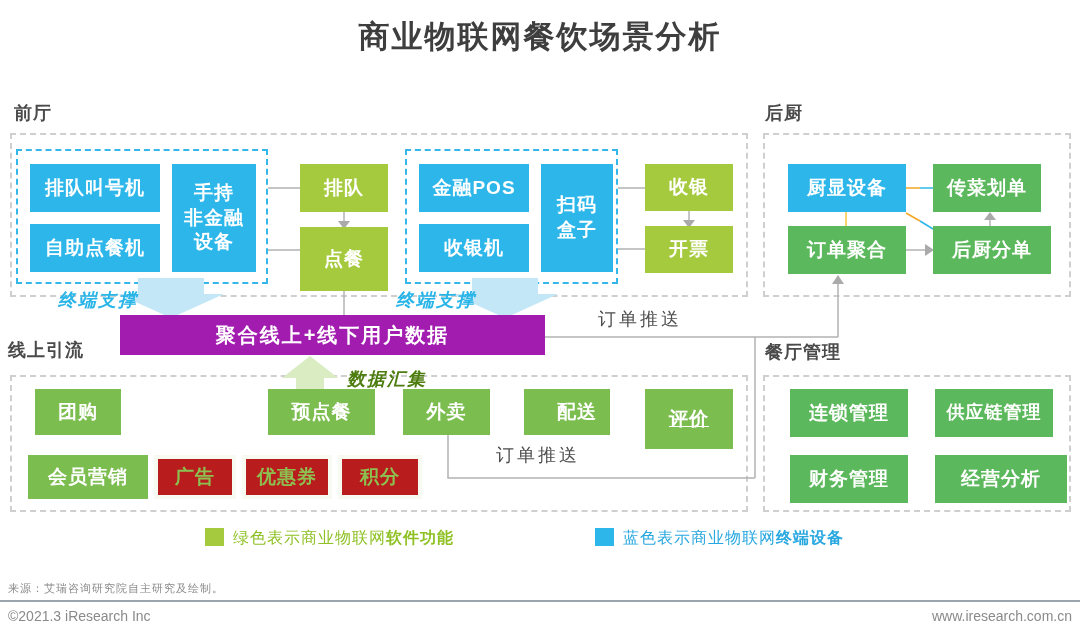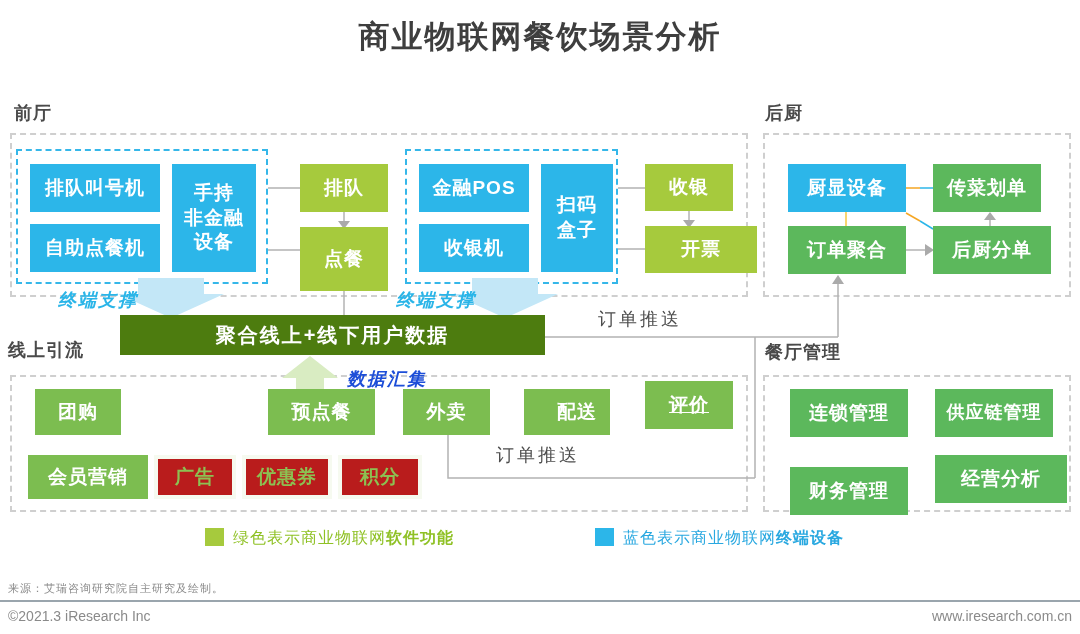--- a/index.html
+++ b/index.html
@@ -18,26 +18,26 @@
     position:absolute;display:flex;align-items:center;justify-content:center;
     color:#fff;font-weight:bold;font-size:19px;text-align:center;
     white-space:pre-line;line-height:1.3;z-index:4;letter-spacing:1px;box-sizing:border-box;
   }
   .box-blue{background:#2cb6e9;}
   .box-lime{background:#a6ca3d;}
   .box-mid{background:#7cbd50;}
   .box-green{background:#5cb85c;}
   .box-pale{background:#b91c1c;border:4px solid #f6faf0;color:#8cc152;}
   .bar{
-    position:absolute;left:120px;top:315px;width:425px;height:40px;background:#4d7c0f;
+    position:absolute;left:120px;top:315px;width:425px;height:40px;background:#a21caf;
     display:flex;align-items:center;justify-content:center;color:#fff;font-weight:bold;
     font-size:20px;letter-spacing:2px;z-index:4;
   }
   .cyan-note{position:absolute;color:#2ab5e8;font-size:18px;font-weight:bold;font-style:italic;letter-spacing:2px;z-index:5;}
-  .green-note{position:absolute;color:#1d4ed8;font-size:18px;font-weight:bold;font-style:italic;letter-spacing:2px;z-index:5;}
+  .green-note{position:absolute;color:#4d7c0f;font-size:18px;font-weight:bold;font-style:italic;letter-spacing:2px;z-index:5;}
   .flow-label{position:absolute;color:#4d4d4d;font-size:18px;letter-spacing:3px;z-index:5;}
   svg.connectors{position:absolute;left:0;top:0;z-index:3;}
   .legend{position:absolute;top:527px;left:0;width:1080px;height:22px;z-index:5;}
   .legend-swatch{position:absolute;width:19px;height:18px;top:1px;}
   .legend-text{position:absolute;top:1px;font-size:16px;letter-spacing:1px;}
   .legend-text b{font-weight:bold;}
   .lg-green{color:#8fc125;}
   .lg-blue{color:#29a8e0;}
   .source{position:absolute;left:8px;top:581px;font-size:11px;color:#8a8a8a;letter-spacing:1px;}
   .divider{position:absolute;left:0;top:600px;width:1080px;height:0;border-top:2px solid #9aa5ad;}
@@ -99,49 +99,49 @@
 非金融
 设备</div>
   <div class="box box-blue" style="left:419px;top:164px;width:110px;height:48px;">金融POS</div>
   <div class="box box-blue" style="left:419px;top:224px;width:110px;height:48px;">收银机</div>
   <div class="box box-blue" style="left:541px;top:164px;width:72px;height:108px;">扫码
 盒子</div>
 
   <div class="box box-lime" style="left:300px;top:164px;width:88px;height:48px;">排队</div>
   <div class="box box-lime" style="left:300px;top:227px;width:88px;height:64px;">点餐</div>
   <div class="box box-lime" style="left:645px;top:164px;width:88px;height:47px;">收银</div>
-  <div class="box box-lime" style="left:645px;top:226px;width:112px;height:47px;">开票</div>
+  <div class="box box-lime" style="left:645px;top:226px;width:88px;height:47px;">开票</div>
 
   <div class="box box-blue" style="left:788px;top:164px;width:118px;height:48px;">厨显设备</div>
   <div class="box box-green" style="left:933px;top:164px;width:108px;height:48px;">传菜划单</div>
   <div class="box box-green" style="left:788px;top:226px;width:118px;height:48px;">订单聚合</div>
   <div class="box box-green" style="left:933px;top:226px;width:118px;height:48px;">后厨分单</div>
 
   <div class="cyan-note" style="left:58px;top:288px;">终端支撑</div>
   <div class="cyan-note" style="left:396px;top:288px;">终端支撑</div>
   <div class="green-note" style="left:347px;top:367px;">数据汇集</div>
   <div class="flow-label" style="left:598px;top:307px;">订单推送</div>
   <div class="flow-label" style="left:496px;top:443px;">订单推送</div>
 
   <div class="bar">聚合线上+线下用户数据</div>
 
   <div class="box box-mid" style="left:35px;top:389px;width:86px;height:46px;">团购</div>
   <div class="box box-mid" style="left:268px;top:389px;width:107px;height:46px;">预点餐</div>
   <div class="box box-mid" style="left:403px;top:389px;width:87px;height:46px;">外卖</div>
   <div class="box box-mid" style="left:524px;top:389px;width:86px;height:46px;padding-left:20px;">配送</div>
-  <div class="box box-mid" style="left:645px;top:381px;width:88px;height:48px;text-decoration:underline;">评价</div>
+  <div class="box box-mid" style="left:645px;top:389px;width:88px;height:60px;text-decoration:underline;">评价</div>
 
   <div class="box box-mid" style="left:28px;top:455px;width:120px;height:44px;">会员营销</div>
   <div class="box box-pale" style="left:154px;top:455px;width:82px;height:44px;">广告</div>
   <div class="box box-pale" style="left:242px;top:455px;width:90px;height:44px;">优惠券</div>
   <div class="box box-pale" style="left:338px;top:455px;width:84px;height:44px;">积分</div>
 
   <div class="box box-green" style="left:790px;top:389px;width:118px;height:48px;">连锁管理</div>
   <div class="box box-green" style="left:935px;top:389px;width:118px;height:48px;font-size:18px;">供应链管理</div>
-  <div class="box box-green" style="left:790px;top:455px;width:118px;height:48px;margin-top:12px;">财务管理</div>
+  <div class="box box-green" style="left:790px;top:455px;width:118px;height:48px;">财务管理</div>
   <div class="box box-green" style="left:935px;top:455px;width:132px;height:48px;">经营分析</div>
 
   <div class="legend">
     <div class="legend-swatch box-lime" style="left:205px;"></div>
     <div class="legend-text lg-green" style="left:233px;"><span>绿色表示商业物联网</span><b>软件功能</b></div>
     <div class="legend-swatch box-blue" style="left:595px;"></div>
     <div class="legend-text lg-blue" style="left:623px;"><span>蓝色表示商业物联网</span><b>终端设备</b></div>
   </div>
 
   <div class="source">来源：艾瑞咨询研究院自主研究及绘制。</div>

